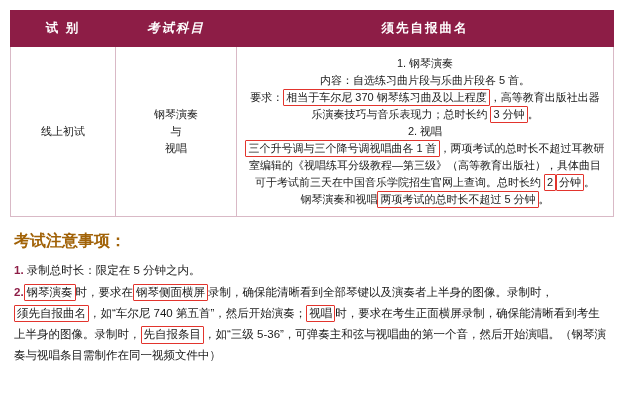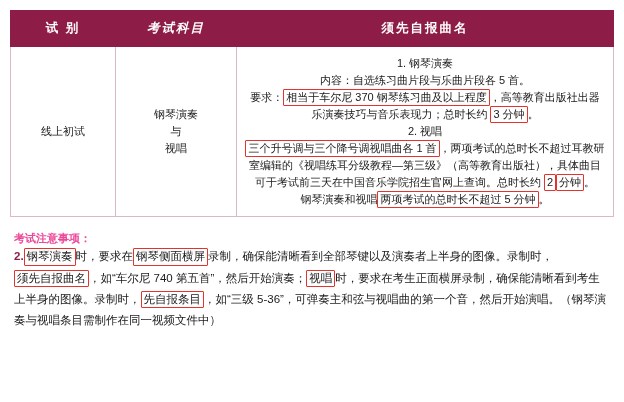--- a/index.html
+++ b/index.html
@@ -62,24 +62,24 @@
     border: 1px solid #e2342d;
     padding: 0 2px;
     border-radius: 1px;
     line-height: 1.35;
   }
   .notes {
     margin-top: 14px;
     padding: 0 4px;
   }
   .notes-title {
-    color: #ec4899;
+    color: #a16207;
     font-weight: bold;
-    font-size: 11px;
-    margin-bottom: 0;
+    font-size: 16px;
+    margin-bottom: 8px;
   }
   .note-item {
     font-size: 11.5px;
     line-height: 1.85;
     color: #1a1a1a;
   }
   .note-num {
     color: #8d1d46;
     font-weight: bold;
   }
@@ -121,19 +121,23 @@
             <span>钢琴演奏和视唱</span><span class="hl-box">两项考试的总时长不超过 5 分钟</span><span>。</span>
           </p>
         </td>
       </tr>
     </tbody>
   </table>
 
   <div class="notes">
     <div class="notes-title">考试注意事项：</div>
 
+    <div class="note-item">
+      <span class="note-num">1.</span>
+      <span>录制总时长：限定在 5 分钟之内。</span>
+    </div>
 
     <div class="note-item">
       <span class="note-num">2.</span><span class="hl-box">钢琴演奏</span><span>时，要求在</span><span class="hl-box">钢琴侧面横屏</span><span>录制，确保能清晰看到全部琴键以及演奏者上半身的图像。录</span><span>制时，</span><span class="hl-box">须先自报曲名</span><span>，如“车尔尼 740 第五首”，然后开始演奏；</span><span class="hl-box">视唱</span><span>时，要求在考生正面横屏录制，</span><span>确保能清晰看到考生上半身的图像。录制时，</span><span class="hl-box">先自报条目</span><span>，如“三级 5-36”，可弹奏主和弦与视唱曲的</span><span>第一个音，然后开始演唱。（钢琴演奏与视唱条目需制作在同一视频文件中）</span>
     </div>
   </div>
 
 </div>
 
 </body></html>

